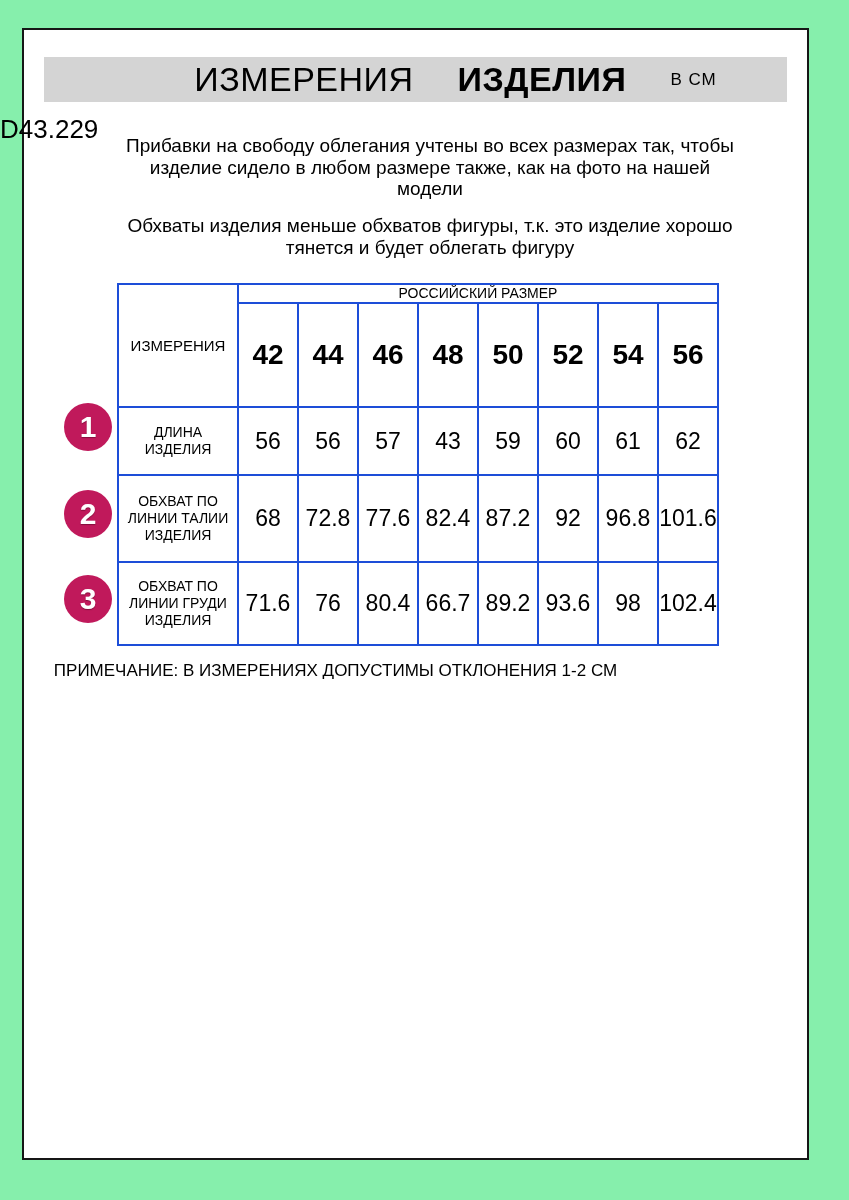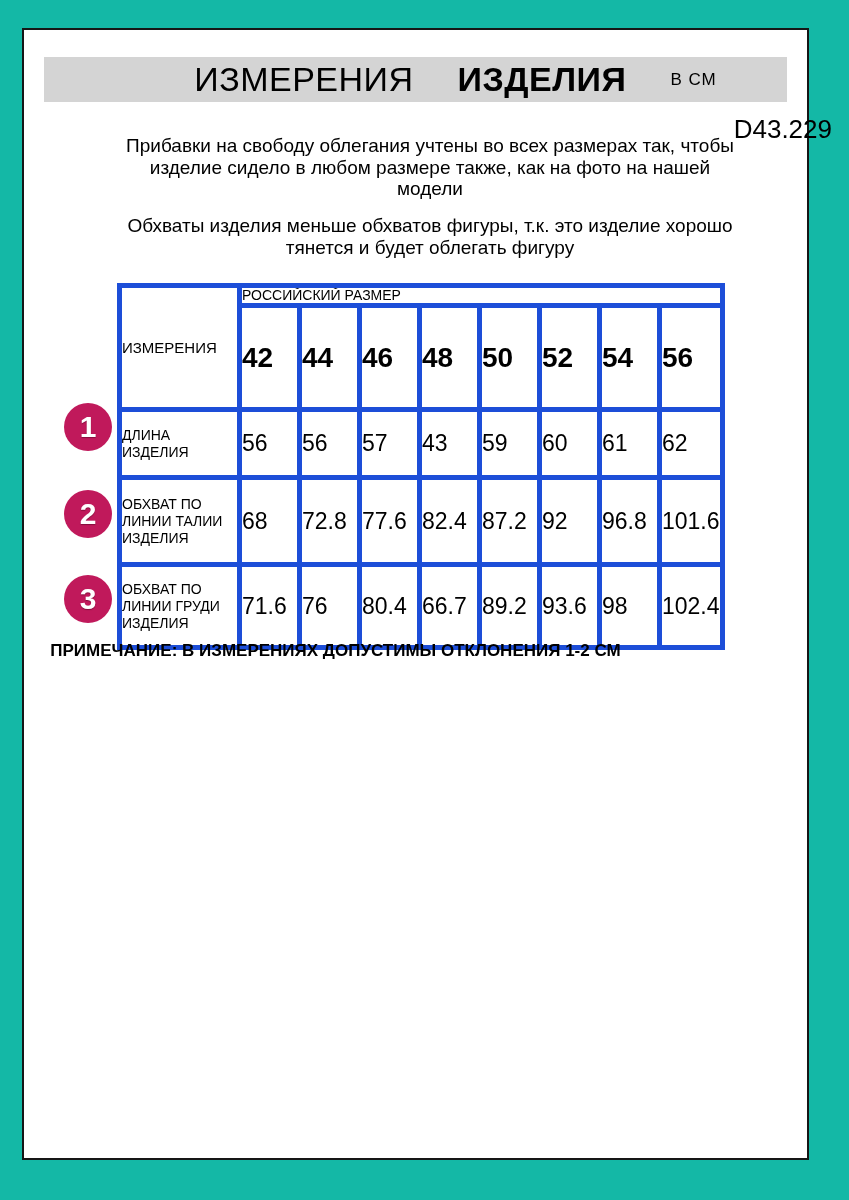--- a/index.html
+++ b/index.html
@@ -4,21 +4,21 @@
 <style>
   * { margin: 0; padding: 0; box-sizing: border-box; }
   html, body { background: #ffffff; }
   body {
     width: 849px; height: 1200px;
     font-family: "Liberation Sans", sans-serif;
     color: #000000;
     position: relative;
     overflow: hidden;
   }
-  .page { position: absolute; left: 0; top: 0; width: 849px; height: 1200px; background: #14b8a6; }
+  .page { position: absolute; left: 0; top: 0; width: 849px; height: 1200px; background: #86efac; }
 
   .frame {
     position: absolute; left: 22px; top: 28px;
     width: 787px; height: 1132px;
     border: 2px solid #161616;
     background: #ffffff;
   }
 
   .title-bar {
     position: absolute; left: 44px; top: 57px;
@@ -27,39 +27,39 @@
     display: flex; align-items: center; justify-content: center;
     gap: 44px; padding-left: 80px;
     white-space: nowrap;
   }
   .title-word-regular { font-size: 34px; font-weight: 400; letter-spacing: 0.5px; }
   .title-word-bold    { font-size: 34px; font-weight: 700; letter-spacing: 0.5px; }
   .title-units        { font-size: 17px; font-weight: 400; letter-spacing: 1px; }
 
   .product-code {
     position: absolute; left: 0; top: 114px; width: 832px;
-    text-align: right; font-size: 26px; font-weight: 400;
+    text-align: left; font-size: 26px; font-weight: 400;
   }
 
   .intro {
     position: absolute; left: 90px; width: 680px;
     text-align: center; font-size: 19px; line-height: 21.5px;
     white-space: pre-line;
   }
   .intro-1 { top: 135px; }
   .intro-2 { top: 215px; }
 
   table.size-table {
     position: absolute; left: 117px; top: 283px;
     border-collapse: collapse; table-layout: fixed;
     background: #ffffff;
   }
   table.size-table td {
-    border: 5px solid #1d4ed8;
-    vertical-align: middle;
+    border: 2px solid #1d4ed8;
+    text-align: center; vertical-align: middle;
     overflow: hidden;
   }
   td.corner-header { font-size: 15px; font-weight: 400; }
   td.group-header  { height: 19px; font-size: 14px; line-height: 15px; font-weight: 400; }
   tr.sizes-row td  { height: 104px; font-size: 28px; font-weight: 700; }
   td.row-label     { font-size: 14px; line-height: 17px; white-space: pre-line; font-weight: 400; }
   td.size-value    { font-size: 23px; font-weight: 400; }
   tr.data-row-1 td { height: 68px; }
   tr.data-row-2 td { height: 87px; }
   tr.data-row-3 td { height: 83px; }
@@ -70,22 +70,22 @@
     background: #c0195b; color: #ffffff;
     font-size: 30px; font-weight: 700;
     display: flex; align-items: center; justify-content: center;
     text-shadow: 0 1px 1px rgba(60,0,25,0.45);
   }
   .badge-1 { top: 403px; }
   .badge-2 { top: 490px; }
   .badge-3 { top: 575px; }
 
   .note {
-    position: absolute; left: 0; top: 641px; width: 671px;
-    text-align: center; font-size: 17px; font-weight: 700;
+    position: absolute; left: 0; top: 661px; width: 671px;
+    text-align: center; font-size: 17px; font-weight: 400;
   }
 </style>
 </head>
 <body>
 
 <div class="page">
 
   <div class="frame"></div>
 
   <div class="title-bar">

